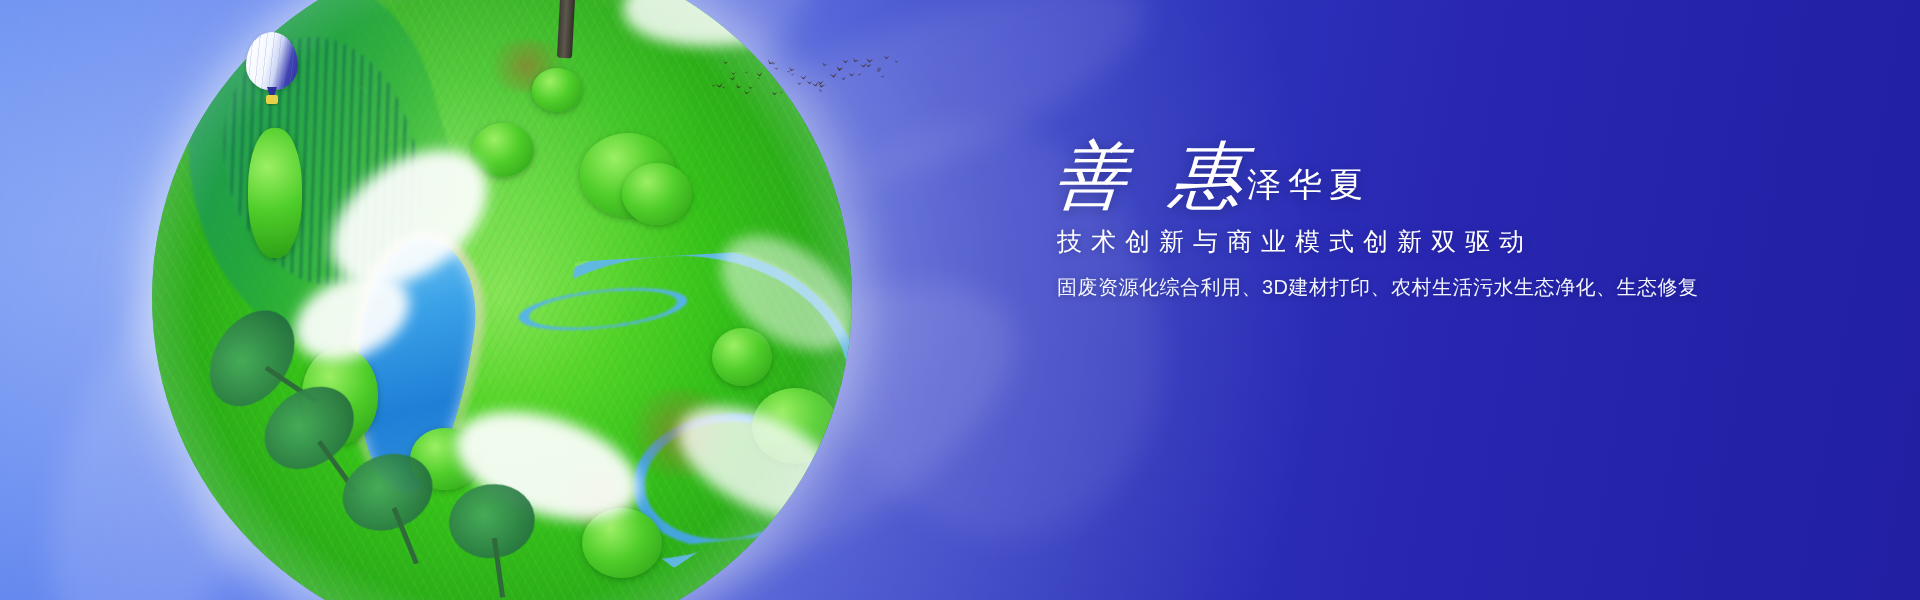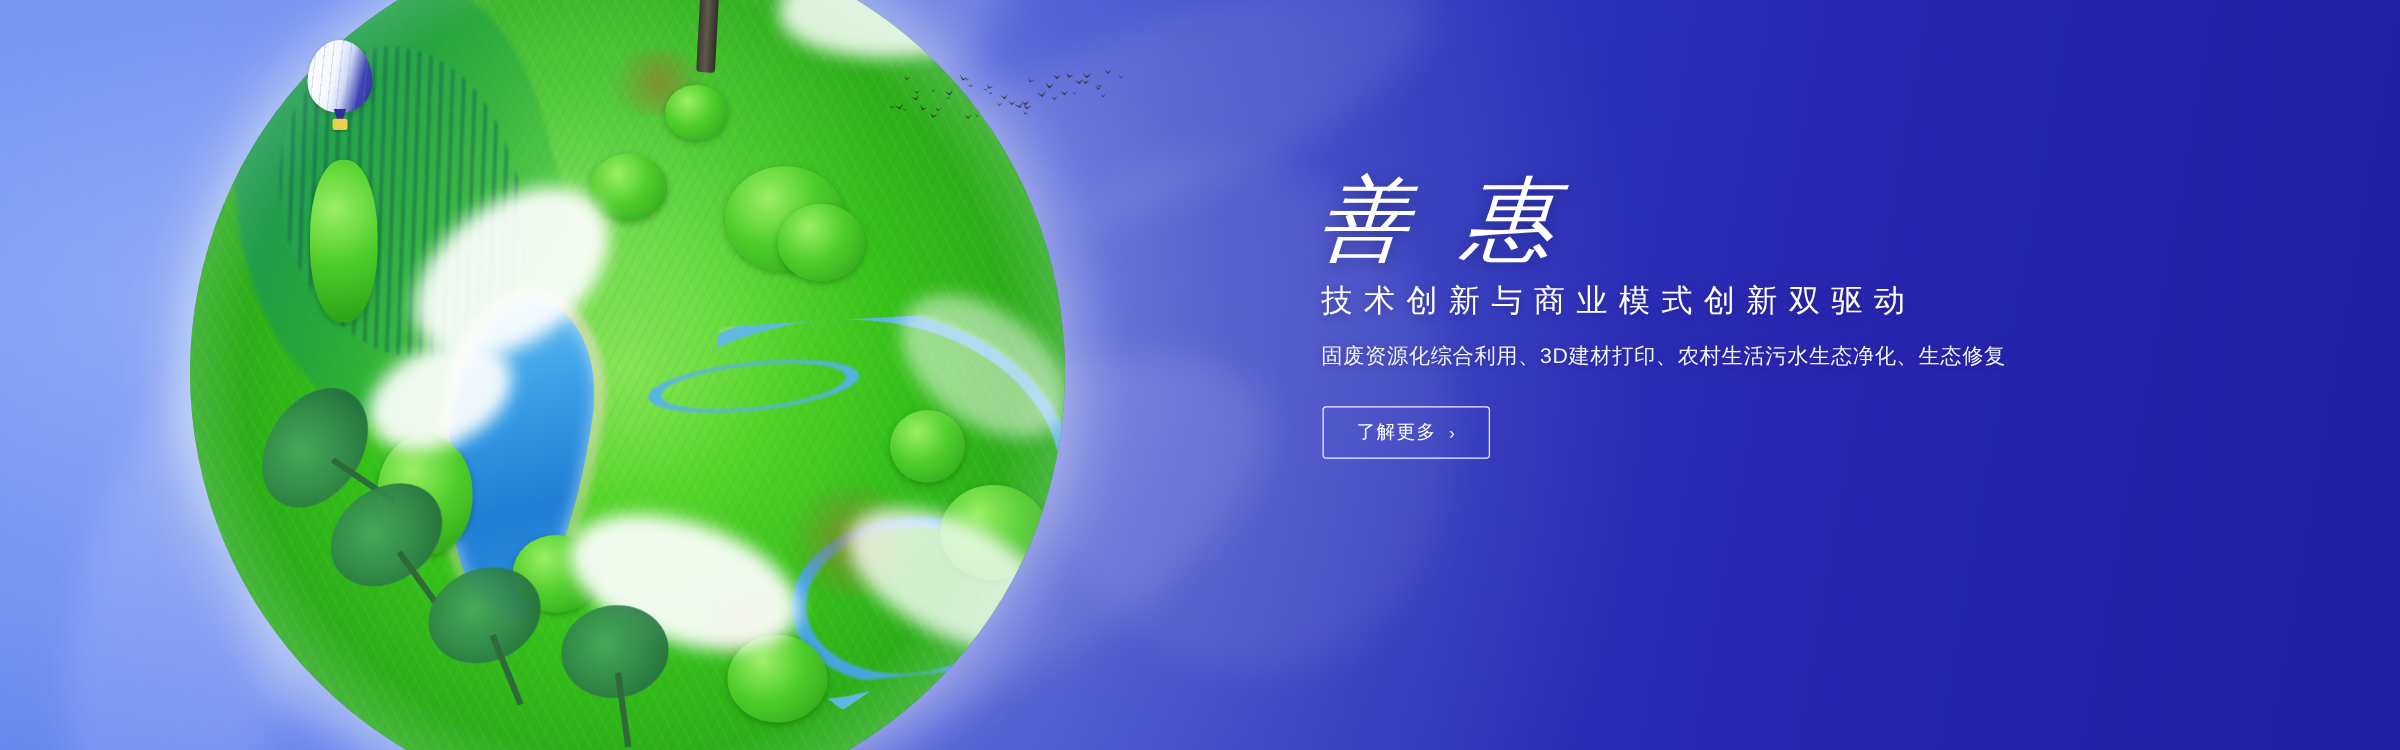--- a/index.html
+++ b/index.html
@@ -226,21 +226,21 @@
 
   .subtitle{
     font-size:25px;line-height:1.2;font-weight:400;
     letter-spacing:9px;
     color:#ffffff;
     margin:14px 0 0 2px;
     text-shadow:0 1px 8px rgba(0,0,30,.28);
     white-space:nowrap;
   }
   .desc{
-    font-size:17px;line-height:1.5;font-weight:400;
+    font-size:20px;line-height:1.5;font-weight:400;
     letter-spacing:0.5px;
     color:#f2f4ff;
     margin:16px 0 0 2px;
     text-shadow:0 1px 6px rgba(0,0,30,.30);
     white-space:nowrap;
   }
   .cta{
     display:inline-flex;align-items:center;justify-content:center;gap:10px;
     margin:27px 0 0 3px;
     width:116px;height:40px;
@@ -380,25 +380,22 @@
       <div class="bird" style="left: 181.7px; top: 10.3px; transform: scale(0.85) rotate(10deg);"></div>
       <div class="bird" style="left: 172.4px; top: 5.7px; transform: scale(1.13) rotate(-3deg);"></div>
     </div>
 
   <div class="copy">
 
     <div class="headline">
       <span class="hl-big">善</span>
       <span class="hl-gap"></span>
       <span class="hl-big">惠</span>
+      <span class="hl-small">泽华夏</span>
     </div>
 
     <div class="subtitle">技术创新与商业模式创新双驱动</div>
 
     <div class="desc">固废资源化综合利用、3D建材打印、农村生活污水生态净化、生态修复</div>
 
-    <div class="cta">
-      <span>了解更多</span>
-      <span class="chev">›</span>
-    </div>
 
   </div>
 </div>
 
 </body></html>

